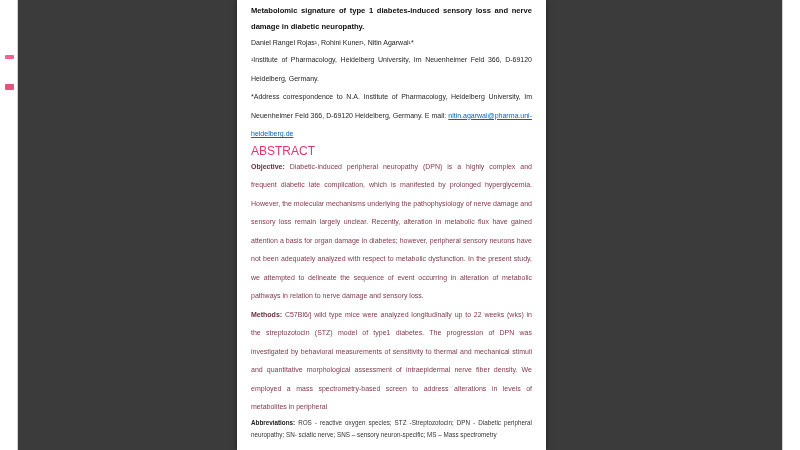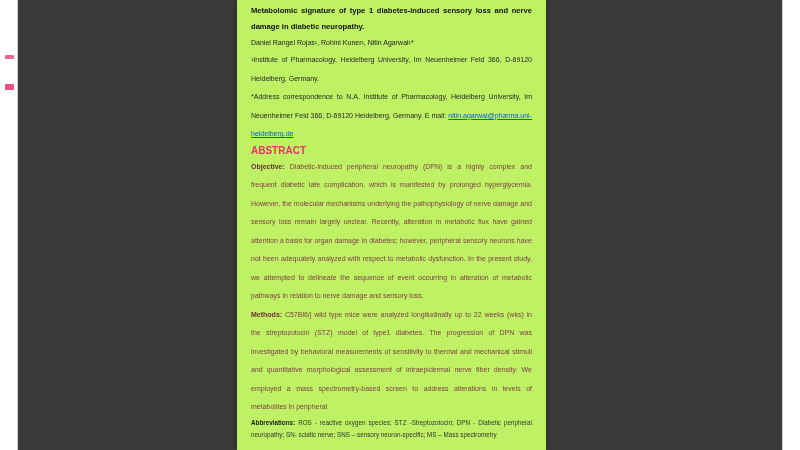--- a/index.html
+++ b/index.html
@@ -9,39 +9,39 @@
     font-family:"Liberation Sans", sans-serif;
   }
   .rail{position:absolute;top:0;height:450px;background:#ffffff;}
   .rail-left{left:0;width:17px;border-right:1px solid #cfcfcf;}
   .rail-right{right:0;width:17px;border-left:1px solid #cfcfcf;}
   .tick{position:absolute;left:5px;width:9px;border-radius:1px;}
   .tick1{top:55px;height:4px;background:#f06292;}
   .tick2{top:84px;height:6px;background:#e8507e;}
   .page{
     position:absolute;left:237px;top:0;width:309px;height:450px;
-    background:#bef264;box-sizing:border-box;
+    background:#ffffff;box-sizing:border-box;
     padding:3px 14px 0 14px;
     box-shadow:0 0 6px rgba(0,0,0,0.45);
   }
   .page p{margin:0;}
   .title{
     font-size:7.6px;font-weight:bold;color:#111;
     line-height:16px;text-align:justify;margin:0 0 6px 0;
   }
   .authors{
     font-size:7px;color:#1c1c1c;line-height:16px;margin:0 0 6px 0;
   }
   .para{
     font-size:7px;color:#262626;line-height:18.5px;text-align:justify;
   }
   .correspondence{margin-bottom:10px;}
   .email{color:#0563c1;text-decoration:underline;cursor:pointer;}
   .heading{
-    font-size:10px;font-weight:bold;color:#e8336d;
+    font-size:12px;font-weight:normal;color:#e8336d;
     line-height:14px;margin:12px 0 6px 0;
   }
   .abstract{color:#82394a;margin-bottom:6px;}
   .abstract strong{color:#6e2c3c;}
   .footnote{
     font-size:6.3px;color:#333;line-height:12px;text-align:justify;margin-top:4px;
   }
   .footnote strong{color:#222;}
 </style>
 </head>

